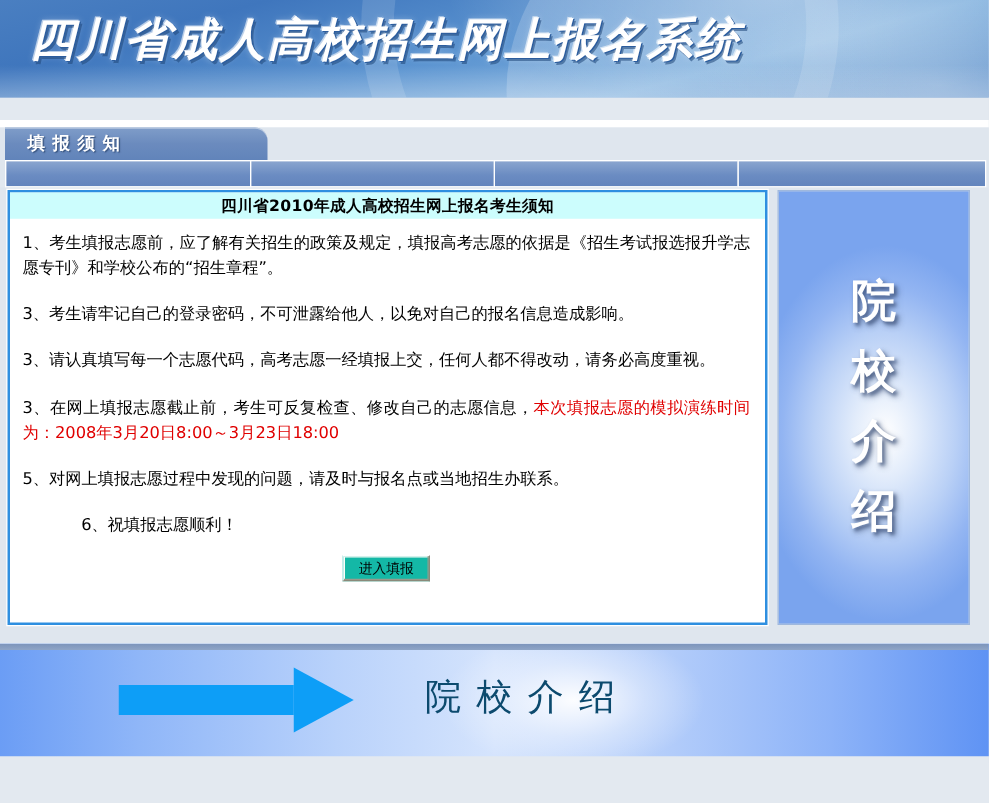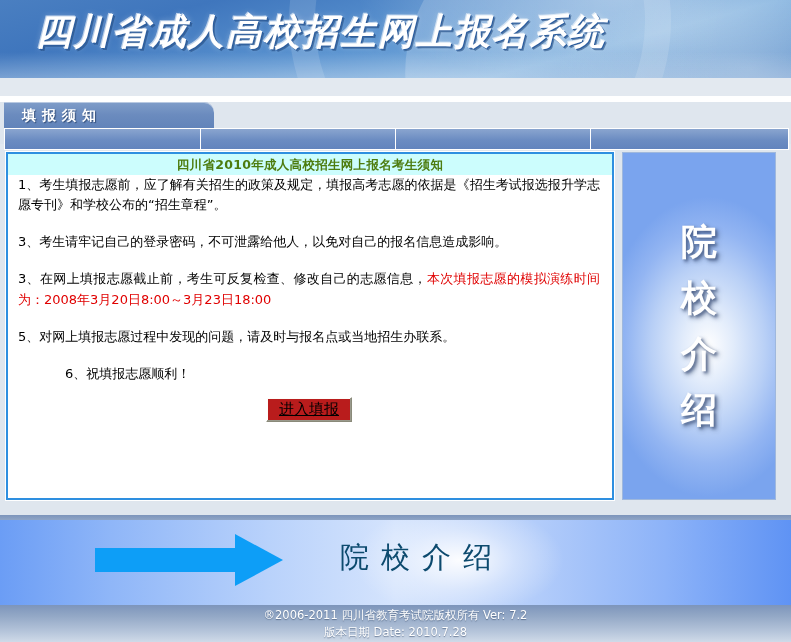--- a/index.html
+++ b/index.html
@@ -32,21 +32,21 @@
     width:330px;height:330px;border-radius:50%;
     border:26px solid rgba(255,255,255,.13);
     transform:rotate(12deg);
   }
   .banner-bottom-curve{
     position:absolute;left:0;bottom:0;width:791px;height:26px;
     background:linear-gradient(180deg,rgba(255,255,255,0) 0%,rgba(255,255,255,.28) 100%);
     pointer-events:none;
   }
   .banner-title{
-    position:absolute;left:36px;top:8px;
+    position:absolute;left:24px;top:8px;
     font-family:"DejaVu Serif","Liberation Serif",serif;
     font-size:36px;font-weight:700;font-style:italic;
     color:#ffffff;letter-spacing:2px;white-space:nowrap;
     text-shadow:
       1px 1px 0 #2c5d9e, 2px 2px 0 rgba(30,70,120,.55),
       -1px -1px 0 rgba(255,255,255,.6), 0 0 6px rgba(255,255,255,.35);
     z-index:4;
   }
 
   
@@ -118,44 +118,43 @@
   .content-panel{
     position:absolute;left:6px;top:2px;width:608px;height:348px;
     border:2px solid #2e8fe0;
     background:#ffffff;
     box-sizing:border-box;
     box-shadow:0 0 0 1px #ffffff;
   }
   .content-head{
     height:21px;line-height:21px;text-align:center;
     background:#ccfdfd;
-    font-size:12.5px;font-weight:700;color:#4d7c0f;
+    font-size:12.5px;font-weight:700;color:#000000;
     font-family:"DejaVu Sans","Liberation Sans",sans-serif;
     letter-spacing:.3px;
   }
   .content-body{
-    padding:0 12px 0 10px;
+    padding:10px 12px 0 10px;
     font-size:13px;color:#000000;line-height:1.55;
     font-family:"DejaVu Sans","Liberation Sans",sans-serif;
   }
   .notice-item{margin:0 0 17px 0;text-align:justify;}
   .notice-item.tight{margin-bottom:15px;margin-left:47px;}
   .red{color:#e00000;}
   .btn-row{text-align:center;margin-top:-2px;}
   .enter-btn{
     display:inline-block;
     padding:2px 12px;
-    font-size:15px;color:#000000;
-    background:#b91c1c;
+    font-size:11px;color:#000000;
+    background:#14b8a6;
     border:1px solid #8a8a7a;
     border-top-color:#ffffff;border-left-color:#ffffff;
     box-shadow:inset -1px -1px 0 #9a9a8c, inset 1px 1px 0 #fdfdfa;
     cursor:pointer;
     font-family:"DejaVu Sans","Liberation Sans",sans-serif;
-    text-decoration:underline;
   }
 
   
   .sidebar-promo{
     position:absolute;left:622px;top:2px;width:154px;height:348px;
     border:1px solid #9fb8dd;
     box-sizing:border-box;
     background:
       radial-gradient(ellipse 105px 150px at 56% 56%, #ffffff 0%, #e2ecfb 24%, #b9d0f6 54%, #93b5f2 78%, #7aa4ee 100%);
     overflow:hidden;
@@ -245,20 +244,21 @@
     <div class="nav-cell c4"></div>
   </div>
 
   <div class="main-area">
 
     <div class="content-panel">
       <div class="content-head">四川省2010年成人高校招生网上报名考生须知</div>
       <div class="content-body">
         <p class="notice-item">1、考生填报志愿前，应了解有关招生的政策及规定，填报高考志愿的依据是《招生考试报选报升学志愿专刊》和学校公布的“招生章程”。</p>
         <p class="notice-item">3、考生请牢记自己的登录密码，不可泄露给他人，以免对自己的报名信息造成影响。</p>
+        <p class="notice-item">3、请认真填写每一个志愿代码，高考志愿一经填报上交，任何人都不得改动，请务必高度重视。</p>
         <p class="notice-item"><span>3、在网上填报志愿截止前，考生可反复检查、修改自己的志愿信息，</span><span class="red">本次填报志愿的模拟演练时间为：2008年3月20日8:00～3月23日18:00</span></p>
         <p class="notice-item">5、对网上填报志愿过程中发现的问题，请及时与报名点或当地招生办联系。</p>
         <p class="notice-item tight">6、祝填报志愿顺利！</p>
         <div class="btn-row">
           <button class="enter-btn">进入填报</button>
         </div>
       </div>
     </div>
 
     <div class="sidebar-promo">
@@ -271,18 +271,14 @@
     </div>
 
   </div>
 
   <div class="promo-banner">
     <div class="stripe-top"></div>
   </div>
   <div class="promo-arrow"></div>
   <div class="promo-text">院校介绍</div>
 
-  <div class="footer">
-    <div class="footer-line first">®2006-2011 四川省教育考试院版权所有  Ver: 7.2</div>
-    <div class="footer-line">版本日期 Date: 2010.7.28</div>
-  </div>
 
 </div>
 
 </body></html>

